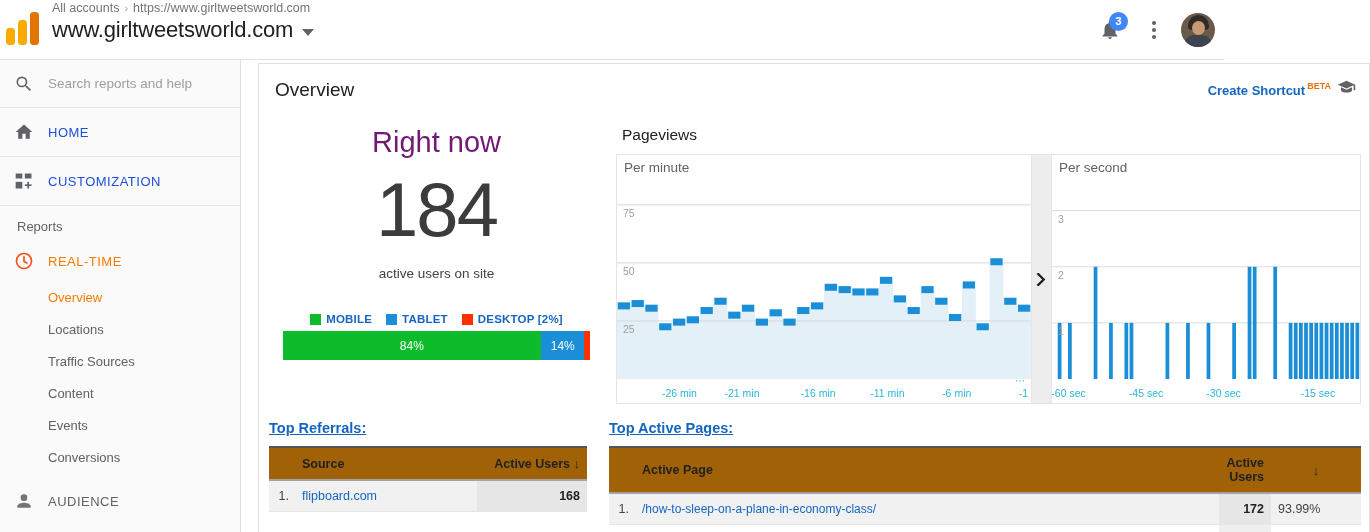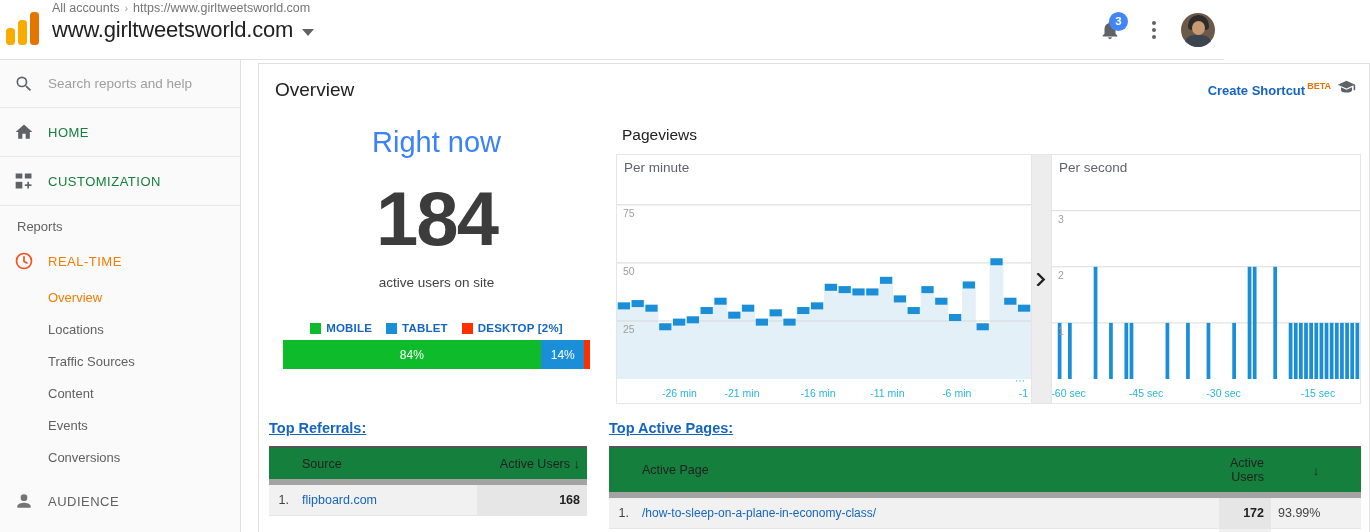--- a/index.html
+++ b/index.html
@@ -69,21 +69,21 @@
     border: none; outline: none; background: transparent;
     font-size: 13.5px; color: #757575; font-family: "Liberation Sans", sans-serif;
     width: 180px;
   }
   .search-input::placeholder { color: #9e9e9e; }
   .nav-main {
     height: 49px; display: flex; align-items: center; padding-left: 14px;
     border-bottom: 1px solid #e8e8e8; cursor: pointer;
   }
   .nav-main .ico { width: 34px; display: flex; align-items: center; }
-  .nav-main .lbl { font-size: 13px; color: #15803d; letter-spacing: 0.5px; }
+  .nav-main .lbl { font-size: 13px; color: #1d4ed8; letter-spacing: 0.5px; }
   .reports-hdr { padding: 13px 0 7px 17px; font-size: 13px; color: #616161; }
   .nav-section {
     height: 40px; display: flex; align-items: center; padding-left: 14px; cursor: pointer;
   }
   .nav-section .ico { width: 34px; display: flex; align-items: center; }
   .nav-section .lbl { font-size: 13px; letter-spacing: 0.5px; color: #616161; }
   .nav-section.active .lbl { color: #f57c00; }
   .nav-sub {
     height: 32px; display: flex; align-items: center; padding-left: 48px;
     font-size: 13px; color: #616161; cursor: pointer;
@@ -98,22 +98,22 @@
   }
   .ov-head { position: relative; height: 52px; }
   .ov-title { position: absolute; left: 16px; top: 15px; font-size: 19px; color: #212121; }
   .shortcut-wrap { position: absolute; right: 13px; top: 17px; display: flex; align-items: flex-start; gap: 6px; }
   .shortcut-link { font-size: 13px; color: #1565c0; font-weight: bold; cursor: pointer; }
   .beta { font-size: 9px; color: #e8710a; font-weight: bold; vertical-align: super; margin-left: 2px; }
   .cap-icon { margin-top: -2px; }
 
   
   .rightnow { position: absolute; left: 10px; top: 62px; width: 335px; text-align: center; }
-  .rn-title { font-size: 29px; color: #3b82f6; font-weight: normal; }
-  .rn-count { font-size: 76px; color: #3c3c3c; line-height: 0.95; margin-top: 24px; letter-spacing: -2px; font-weight: bold; }
+  .rn-title { font-size: 29px; color: #701a75; font-weight: normal; }
+  .rn-count { font-size: 76px; color: #3c3c3c; line-height: 0.95; margin-top: 15px; letter-spacing: -2px; font-weight: normal; }
   .rn-sub { font-size: 13.5px; color: #424242; margin-top: 20px; }
   .legend { display: flex; justify-content: center; gap: 14px; margin-top: 32px; }
   .legend-item { display: flex; align-items: center; gap: 5px; font-size: 11.5px; font-weight: bold; color: #1565c0; letter-spacing: 0.2px; }
   .swatch { width: 11px; height: 11px; display: block; }
   .stackbar {
     margin: 6px auto 9px; width: 308px; height: 29px; display: flex; overflow: hidden;
   }
   .seg { display: flex; align-items: center; justify-content: center; color: #fff; font-size: 12px; height: 29px; }
 
   
@@ -137,23 +137,23 @@
   
   .tables { position: absolute; left: 10px; top: 355px; width: 1095px; display: flex; gap: 22px; }
   .tbl-block-left { width: 318px; }
   .tbl-block-right { width: 752px; }
   .tbl-title {
     font-size: 14.5px; font-weight: bold; color: #1565c0;
     text-decoration: underline; cursor: pointer; display: inline-block;
   }
   table { border-collapse: collapse; width: 100%; margin-top: 9px; font-size: 12.5px; }
   thead th {
-    border-top: 2px solid #555; border-bottom: 6px solid #a3a3a3;
-    font-size: 12.5px; color: #212121; padding: 8px 7px; text-align: left; font-weight: normal;
-    background: #15803d;
+    border-top: 2px solid #555; border-bottom: 2px solid #a3a3a3;
+    font-size: 12.5px; color: #212121; padding: 8px 7px; text-align: left; font-weight: bold;
+    background: #a16207;
   }
   th.num, td.num { text-align: right; }
   tbody td { border-bottom: 1px solid #e6e6e6; padding: 8px 7px; color: #424242; }
   td.idx { width: 26px; text-align: right; color: #424242; padding-right: 6px; }
   td.link { color: #1565c0; }
   td.link.small { font-size: 12px; }
   tr.row-hl td { background: #f1f1f1; }
   td.sortcol { background: #efefef; font-weight: bold; color: #212121; }
   tr.row-hl td.sortcol { background: #e6e6e6; }
   .arrow-dn { font-size: 13px; }

